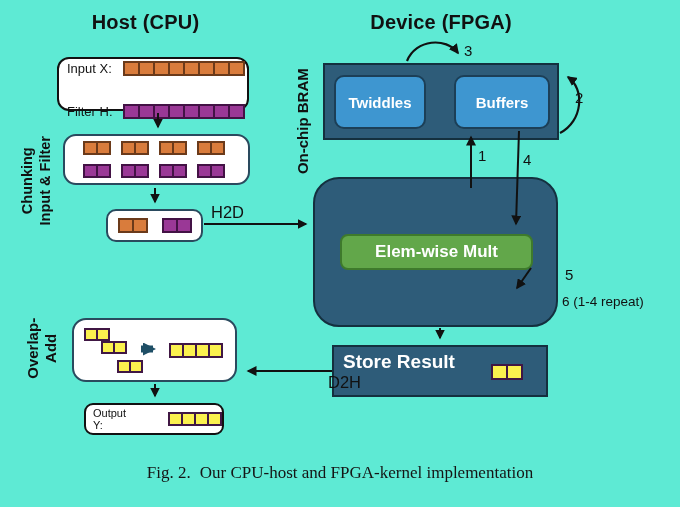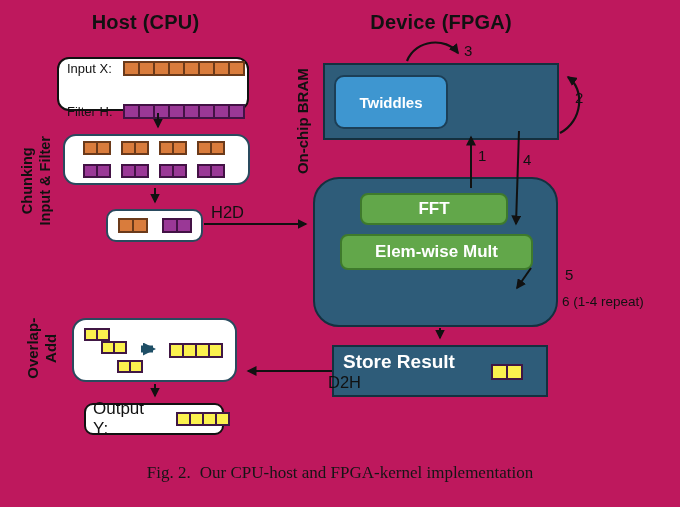--- a/index.html
+++ b/index.html
@@ -1,17 +1,17 @@
 <!DOCTYPE html>
 <html style="--panel_dark_blue: #2E5C79; --panel_border: #14303F; --box_light_blue: #3E96D0; --bluebox_border: #1C3F57; --kernel_green: #62A74A; --green_border: #3E7A2C; --square_orange: #D97C3C; --orange_border: #6B3A1A; --square_purple: #9A3896; --purple_border: #431245; --square_yellow: #FBF14E; --yellow_border: #401744; --outline_slate: #2A4A5E; --arrow_black: #111111; --teal_arrow: #1F4F66;"><head>
 <meta charset="utf-8">
 <style>
   html,body { margin:0; padding:0; background:#fff; }
   .stage {
-    position:relative; width:680px; height:507px; background:#be185d;
+    position:relative; width:680px; height:507px; background:#5eead4;
     font-family:"Liberation Sans", sans-serif; color:#111; overflow:hidden;text-decoration:underline;
   }
   
   .title { position:absolute; font-size:20px; font-weight:600; text-align:center; letter-spacing:.2px; }
   #host-title   { left:58px;  top:11px; width:175px; }
   #device-title { left:352px; top:11px; width:178px;text-align:center; }
   .vlabel { position:absolute; transform:rotate(-90deg); text-align:center; line-height:1.22; font-weight:600; white-space:nowrap; }
   #chunking-label { font-size:14.5px; width:110px; left:-18px; top:163px; }
   #overlap-label  { font-size:15px;   width:84px;  left:0px;   top:330px; }
   #bram-label     { font-size:15px;   width:124px; left:241px; top:112px; }
@@ -55,29 +55,29 @@
   .ov-pair .sq { width:14px; height:13px; }
   .ov-pair .sq + .sq { margin-left:-2px; }
   #ov-pair-1 { left:10px; top:8px; }
   #ov-pair-2 { left:27px; top:21px; }
   #ov-pair-3 { left:43px; top:40px; }
   #overlap-result { position:absolute; left:95px; top:23px; }
   #overlap-result .sq { width:15px; height:15px; }
 
   #output-box { left:84px; top:403px; width:140px; height:32px; border:2.5px solid #111;
     border-radius:9px; display:flex; align-items:center; padding-left:7px; }
-  #output-box .lbl { font-size:17px; margin-right:4px; }
+  #output-box .lbl { font-size:11px; margin-right:4px; }
   #output-box .sq { width:15px; height:14px; }
 
   
   .darkbox { position:absolute; box-sizing:border-box; background:var(--panel_dark_blue); border:2px solid var(--panel_border); }
   #bram-box   { left:323px; top:63px; width:236px; height:77px; }
   .bluebox { position:absolute; box-sizing:border-box; background:var(--box_light_blue); border:2px solid var(--bluebox_border);
     border-radius:10px; color:#fff; font-size:15px; font-weight:600; display:flex; align-items:center; justify-content:center; }
-  #twiddles-box { left:9px;   top:10px; width:114px; height:54px; }
+  #twiddles-box { left:9px;   top:10px; width:92px; height:54px; }
   #buffers-box  { left:129px; top:10px; width:96px;  height:54px; }
 
   #kernel-box { left:313px; top:177px; width:245px; height:150px; border-radius:26px; border:2px solid var(--panel_border); }
   .greenbox { position:absolute; box-sizing:border-box; background:var(--kernel_green); border:2px solid var(--green_border);
     border-radius:8px; color:#fff; font-size:17px; font-weight:600; display:flex; align-items:center; justify-content:center; }
   #fft-box  { left:45px; top:14px;  width:148px; height:32px; }
   #elem-box { left:25px; top:55px;  width:193px; height:36px; }
   #ifft-box { left:45px; top:103px; width:153px; height:36px; }
 
   #store-box { left:332px; top:345px; width:216px; height:52px; color:#fff; padding:4px 0 12px 9px; }
@@ -186,24 +186,24 @@
         <span class="sq purple"></span>
       </span>
   </div>
 
   <div id="h2d-label">H2D</div>
   <div id="d2h-label">D2H</div>
 
   <div class="vlabel" id="bram-label">On-chip BRAM</div>
   <div class="darkbox" id="bram-box">
     <div class="bluebox" id="twiddles-box">Twiddles</div>
+    <div class="bluebox" id="buffers-box">Buffers</div>
   </div>
 
   <div class="darkbox" id="kernel-box">
-    <div class="greenbox" id="fft-box">FFT</div>
     <div class="greenbox" id="elem-box">Elem-wise Mult</div>
   </div>
 
   <div class="step" id="step-1">1</div>
   <div class="step" id="step-2">2</div>
   <div class="step" id="step-3">3</div>
   <div class="step" id="step-4">4</div>
   <div class="step" id="step-5">5</div>
   <div class="step" id="step-6">6 (1-4 repeat)</div>
 

